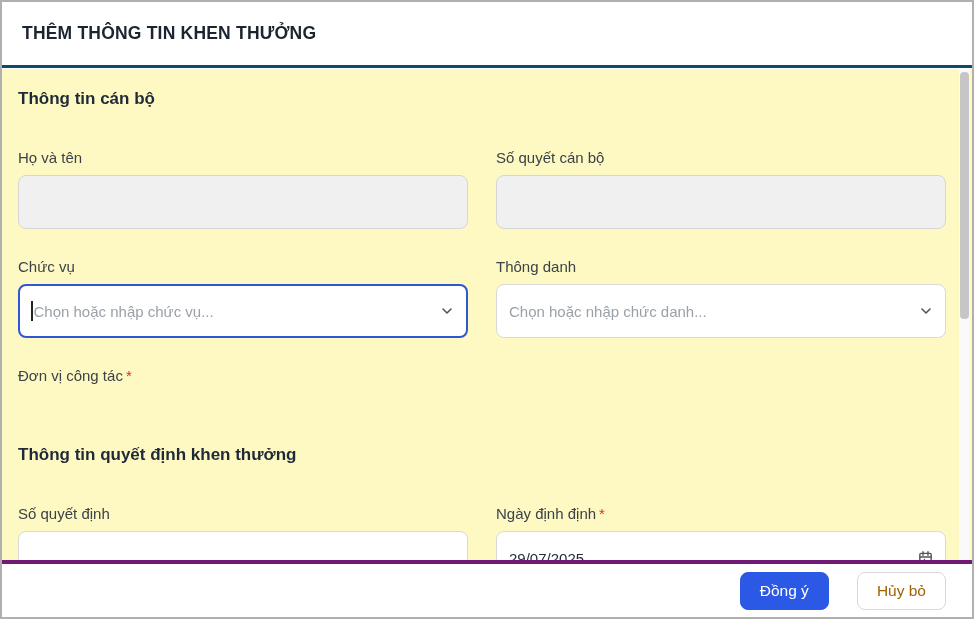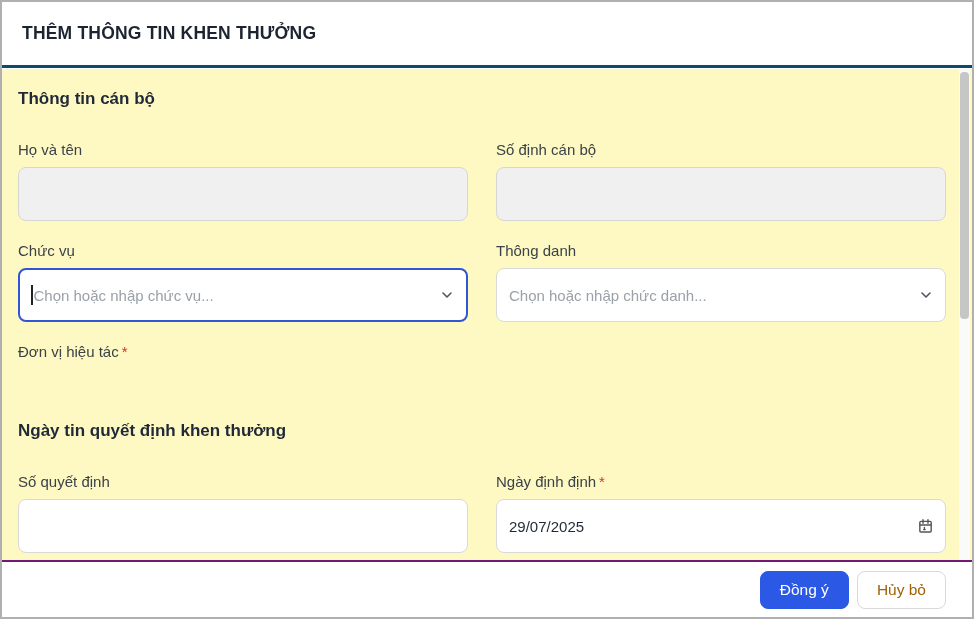--- a/index.html
+++ b/index.html
@@ -40,21 +40,21 @@
     margin-bottom: 32px;
   }
   .section-heading.second { margin-top: 31px; }
 
   .form-grid {
     display: grid;
     grid-template-columns: 1fr 1fr;
     column-gap: 28px;
     row-gap: 0;
   }
-  .field { margin-bottom: 21px; }
+  .field { margin-bottom: 21px; margin-top: 8px; }
   .field-label {
     display: block;
     font-size: 15px; color: #3b4248;
     margin-bottom: 9px;
   }
   .required-mark { color: #d93025; margin-left: 3px; font-size: 15px; }
 
   .control {
     position: relative;
     height: 54px; width: 100%;
@@ -86,24 +86,24 @@
     transform: translateY(-50%);
     display: flex; align-items: center;
   }
   .chevron svg { stroke: #4b5563; }
   .calendar svg { stroke: #555; }
 
   
   .modal-footer {
     position: absolute; left: 0; right: 0; bottom: 0;
     height: 57px;
-    border-top: 2px solid #701a75;
+    border-top: 4px solid #701a75;
     background: #fff;
     display: flex; align-items: center; justify-content: flex-end;
-    gap: 8px;
+    gap: 28px;
     padding: 0 26px;
   }
   .btn {
     height: 38px;
     padding: 0 19px;
     border-radius: 8px;
     font-family: inherit;
     font-size: 15.5px;
     cursor: pointer;
     display: inline-flex; align-items: center; justify-content: center;
@@ -137,21 +137,21 @@
 
     <div class="form-grid">
 
       <div class="field">
         <label class="field-label">Họ và tên</label>
         <div class="control disabled">
           <input type="text" disabled="" value="" style="">
         </div>
       </div>
       <div class="field">
-        <label class="field-label">Số định cán bộ</label>
+        <label class="field-label">Số quyết cán bộ</label>
         <div class="control disabled">
           <input type="text" disabled="" value="" style="">
         </div>
       </div>
 
       <div class="field">
         <label class="field-label">Chức vụ</label>
         <div class="control focused">
           <span class="caret"></span>
           <span class="placeholder-text">Chọn hoặc nhập chức vụ...</span>
@@ -168,26 +168,26 @@
           <span class="placeholder-text">Chọn hoặc nhập chức danh...</span>
           <span class="chevron">
             <svg width="16" height="16" viewBox="0 0 24 24" fill="none" stroke-width="2.4" stroke-linecap="round" stroke-linejoin="round">
                 <path d="M6 9l6 6 6-6"></path>
               </svg>
           </span>
         </div>
       </div>
 
       <div class="field">
-        <label class="field-label"><span>Đơn vị hiệu tác</span><span class="required-mark">*</span></label>
+        <label class="field-label"><span>Đơn vị công tác</span><span class="required-mark">*</span></label>
       </div>
       <div></div>
     </div>
 
-    <div class="section-heading second">Ngày tin quyết định khen thưởng</div>
+    <div class="section-heading second">Thông tin quyết định khen thưởng</div>
 
     <div class="form-grid">
 
       <div class="field">
         <label class="field-label">Số quyết định</label>
         <div class="control">
           <input type="text" value="" style="">
         </div>
       </div>
       <div class="field">

